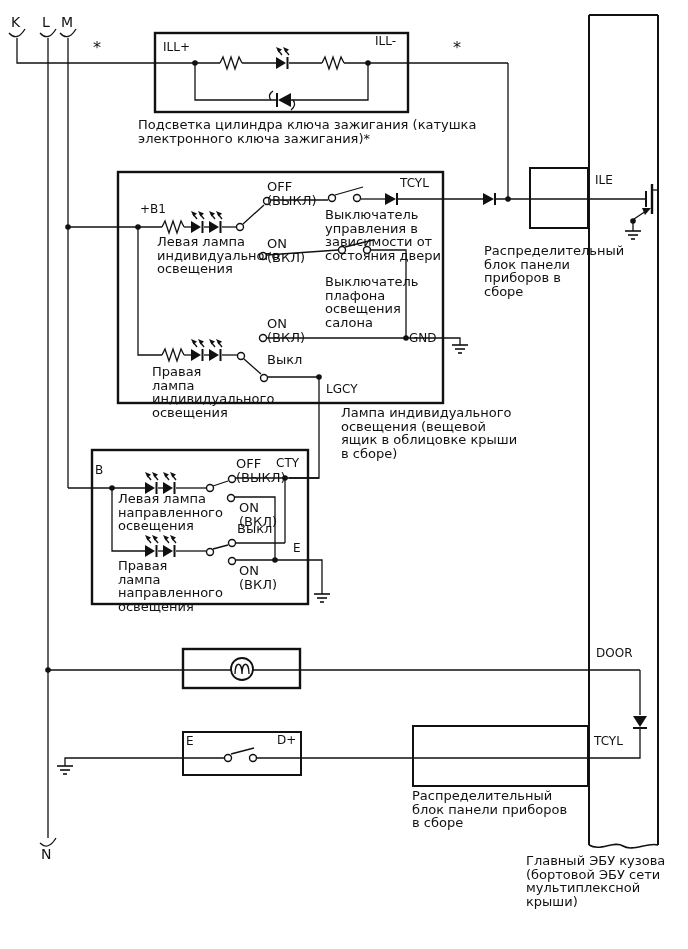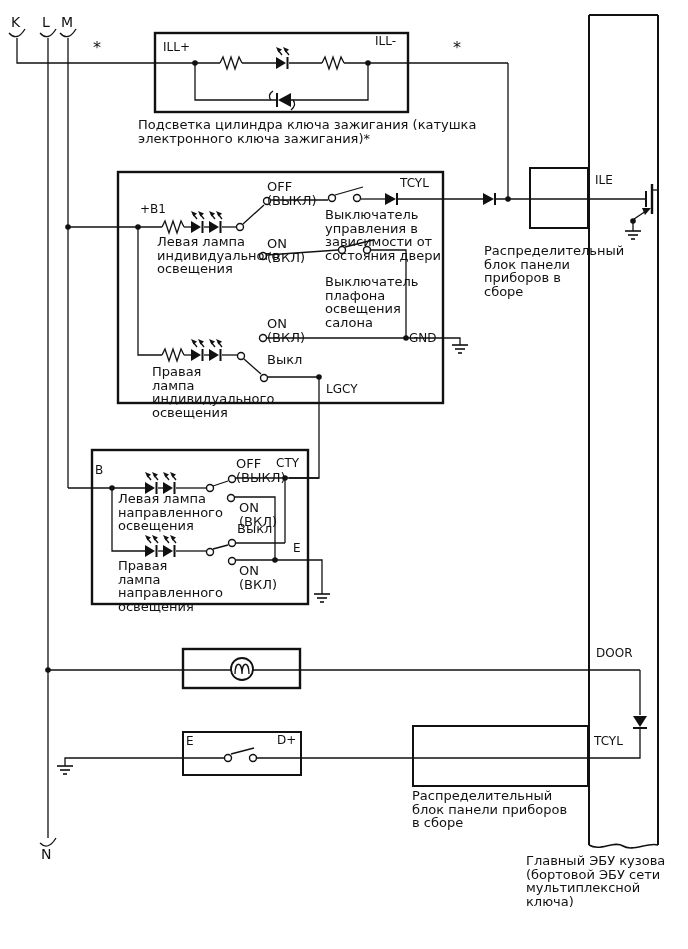--- a/index.html
+++ b/index.html
@@ -247,20 +247,24 @@
 салона</div>
 <div class="lbl term" style="left:409px;top:332px">GND</div>
 <div class="lbl" style="left:267px;top:317px">ON
 (ВКЛ)</div>
 <div class="lbl" style="left:267px;top:353px">Выкл</div>
 <div class="lbl" style="left:152px;top:365px">Правая
 лампа
 индивидуального
 освещения</div>
 <div class="lbl term" style="left:326px;top:383px">LGCY</div>
+<div class="lbl" style="left:341px;top:406px">Лампа индивидуального
+освещения (вещевой
+ящик в облицовке крыши
+в сборе)</div>
 
 <div class="lbl" style="left:484px;top:244px">Распределительный
 блок панели
 приборов в
 сборе</div>
 <div class="lbl term" style="left:595px;top:174px">ILE</div>
 
 <div class="lbl term" style="left:95px;top:464px">B</div>
 <div class="lbl" style="left:236px;top:457px">OFF
 (ВЫКЛ)</div>
@@ -284,16 +288,16 @@
 <div class="lbl term" style="left:277px;top:734px">D+</div>
 
 <div class="lbl" style="left:412px;top:789px">Распределительный
 блок панели приборов
 в сборе</div>
 
 <div class="lbl term" style="left:596px;top:647px">DOOR</div>
 <div class="lbl term" style="left:594px;top:735px">TCYL</div>
 <div class="lbl" style="left:526px;top:854px">Главный ЭБУ кузова
 (бортовой ЭБУ сети
-мультиплексной ключа)</div>
+мультиплексной крыши)</div>
 
 
 </div>
 
 </body></html>

